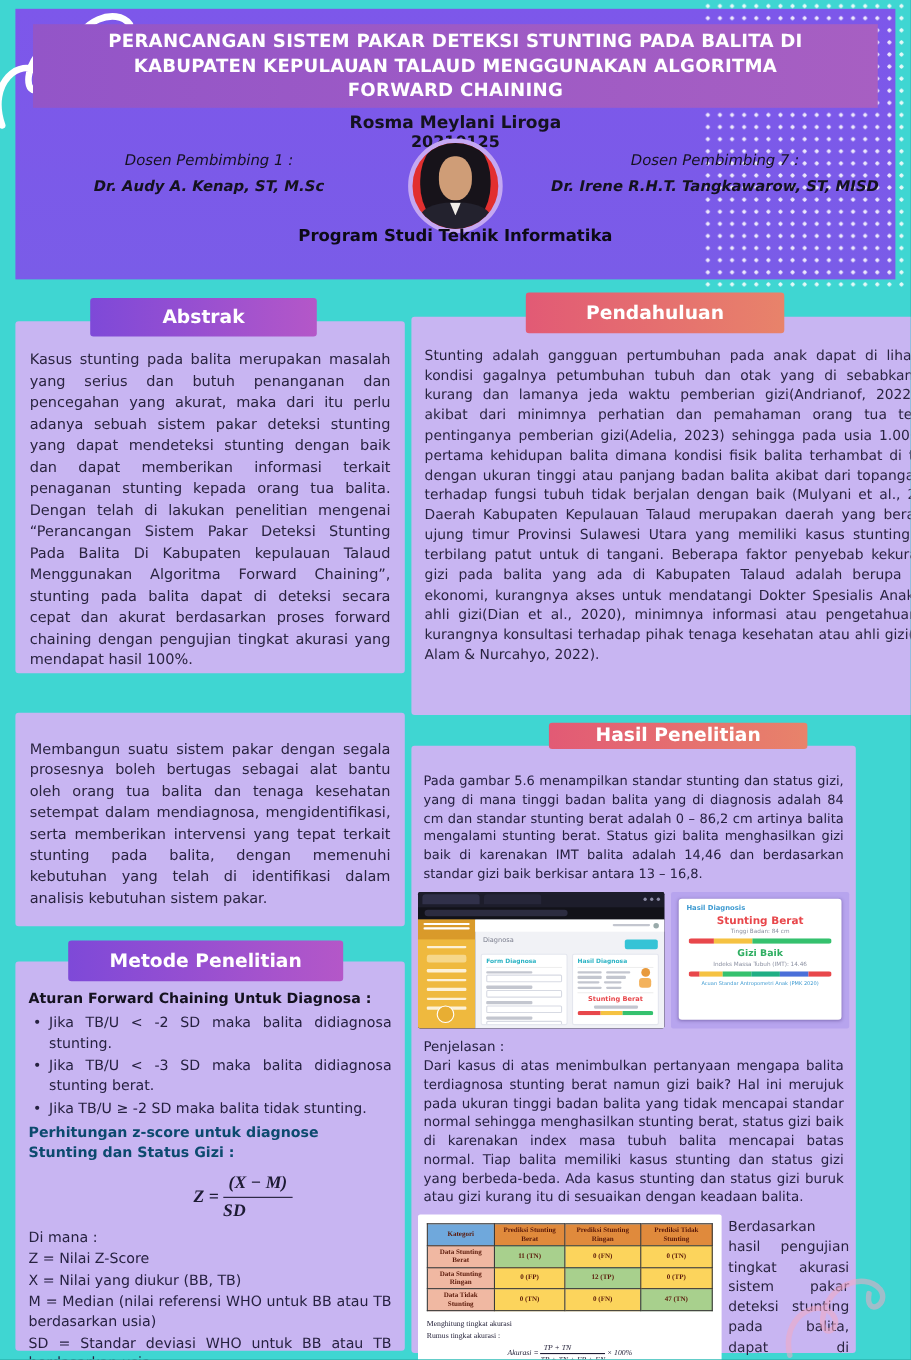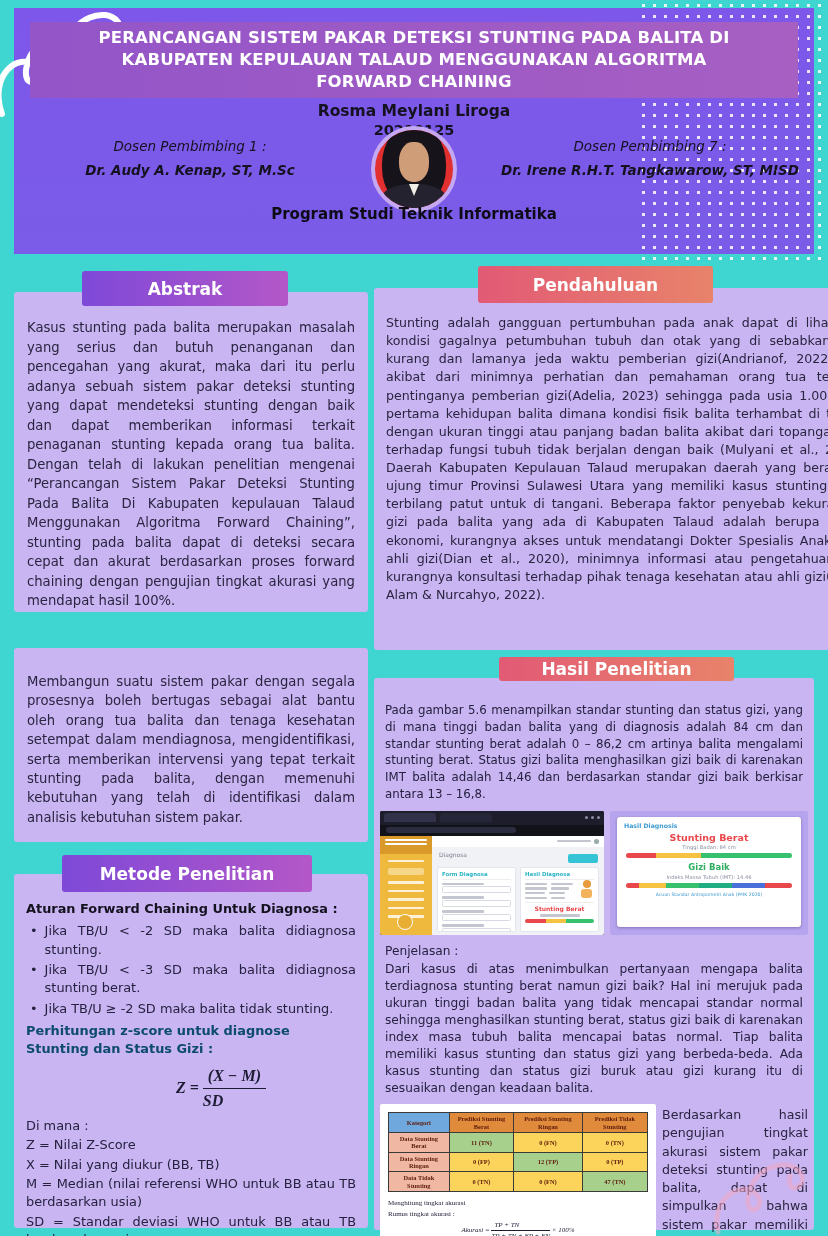--- a/index.html
+++ b/index.html
@@ -65,21 +65,21 @@
   .formula-line { text-align:center; margin:6px 0 4px 60px; font-family:"Liberation Serif", serif;
     font-weight:bold; font-style:italic; font-size:16px; color:#1d1b33; }
   .frac { display:inline-block; vertical-align:middle; text-align:left;font-style:italic; }
   .frac .num { display:block; border-bottom:1.6px solid #1d1b33; padding:0 5px 1px; }
   .frac .den { display:block; padding-top:1px; }
   .defs div { margin-top:1px; text-align:justify; }
   
   .pendahuluan-box { left:374px; top:288px; width:504px; height:362px; }
   .pendahuluan-badge { left:478px; top:266px; width:235px; height:37px; }
   .pendahuluan-box .body-text { padding:26px 12px 8px 12px; font-size:12.6px; line-height:1.44; }
-  .hasil-box { left:374px; top:678px; width:440px; height:552px; }
+  .hasil-box { left:374px; top:678px; width:404px; height:552px; }
   .hasil-badge { left:499px; top:657px; width:235px; height:24px; }
   .hasil-intro { padding:24px 11px 0 11px; font-size:11.8px; line-height:1.42; text-align:justify; }
   
   .shots { position:relative; margin:8px 6px 0 6px; height:124px; display:flex; gap:6px; }
   .browser { width:224px; height:124px; background:#16161f; border-radius:2px; overflow:hidden; flex:none; }
   .tabstrip { height:14px; background:#1d1d2b; display:flex; align-items:center; padding:0 4px; gap:4px; }
   .tab { width:52px; height:9px; background:#31314a; border-radius:3px 3px 0 0; }
   .tab.lite { background:#262639; }
   .winbtns { margin-left:auto; display:flex; gap:3px; }
   .winbtns i { width:3px; height:3px; border-radius:50%; background:#8c8ca6; }

